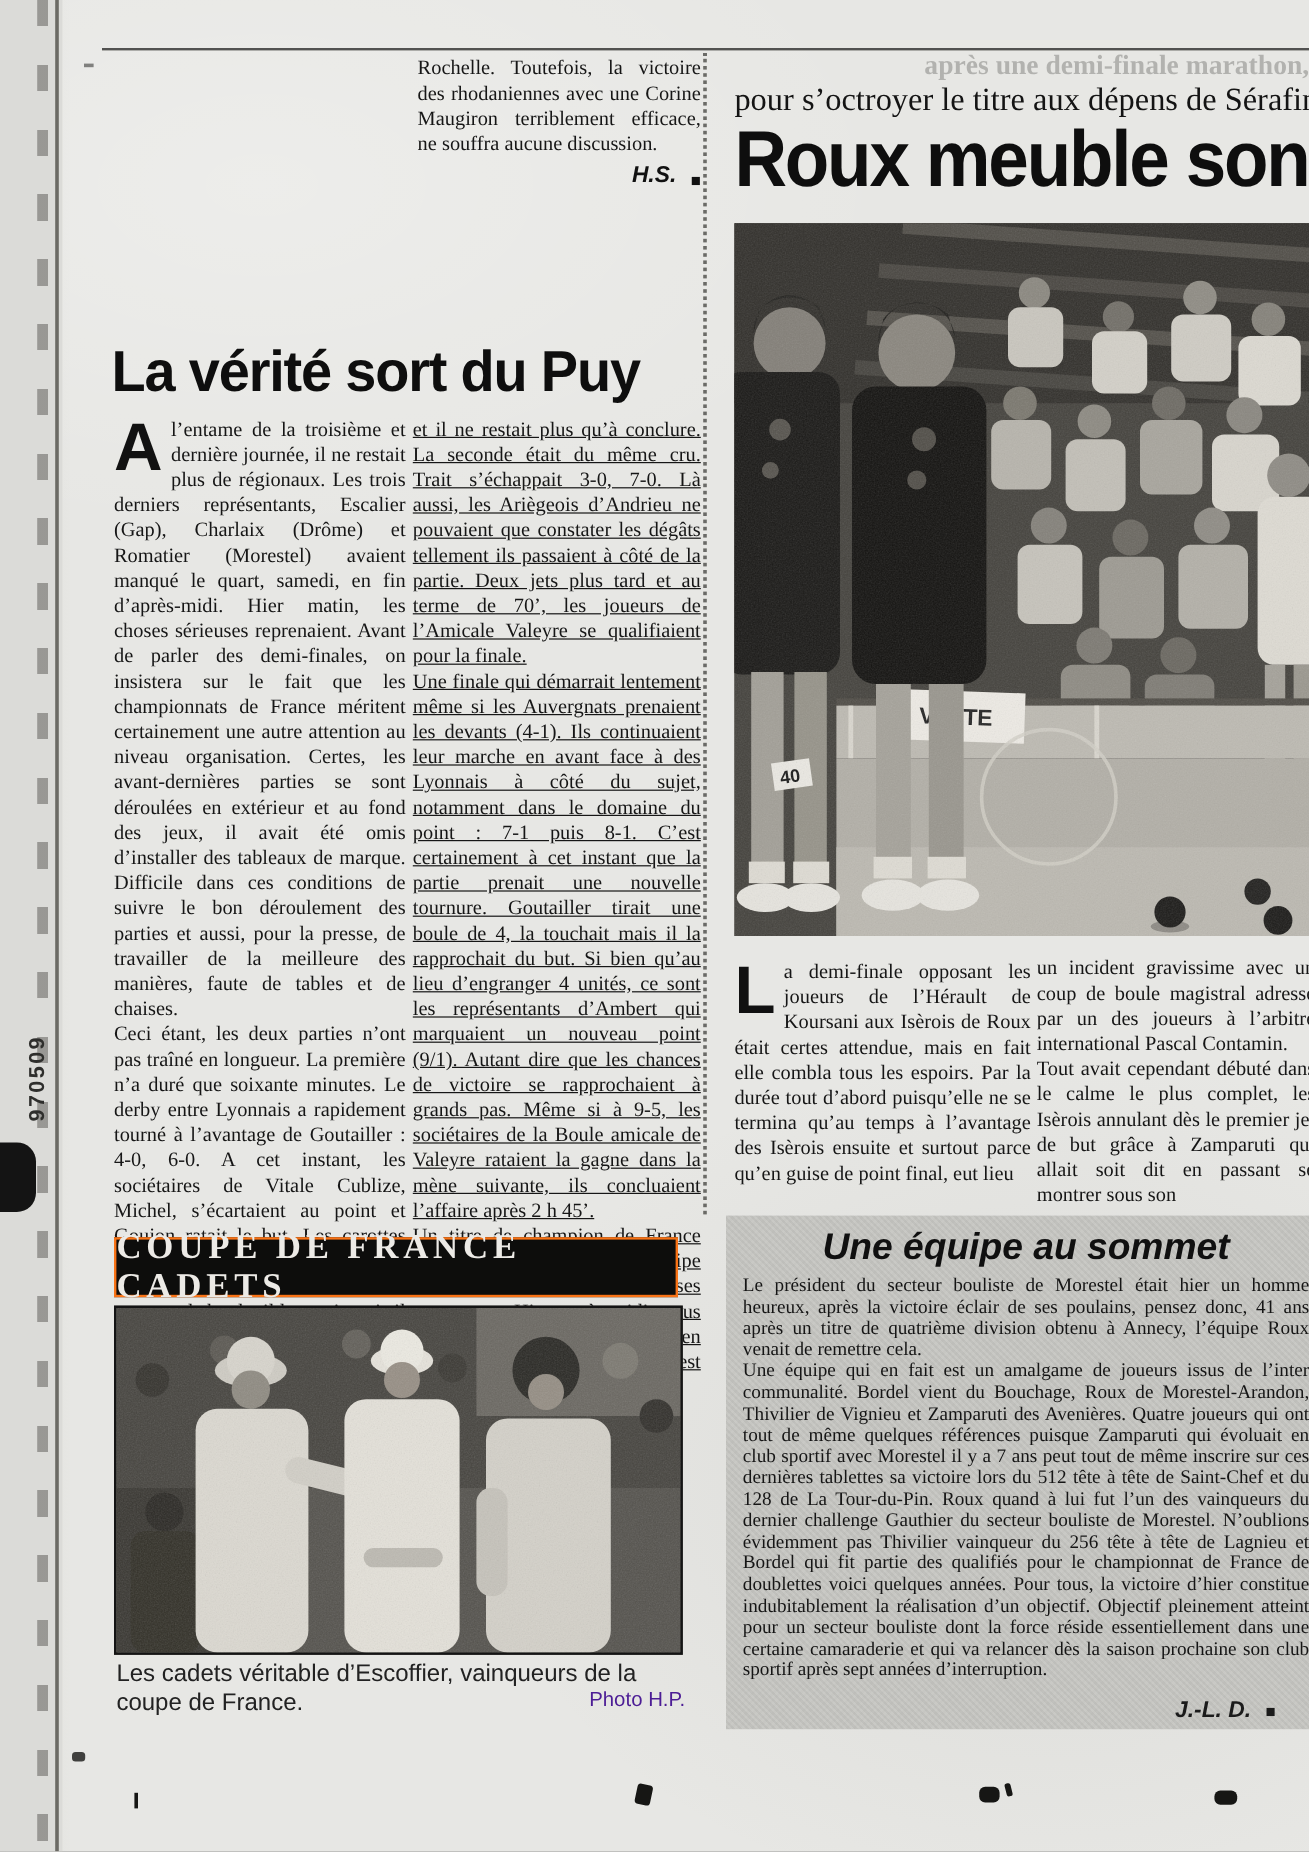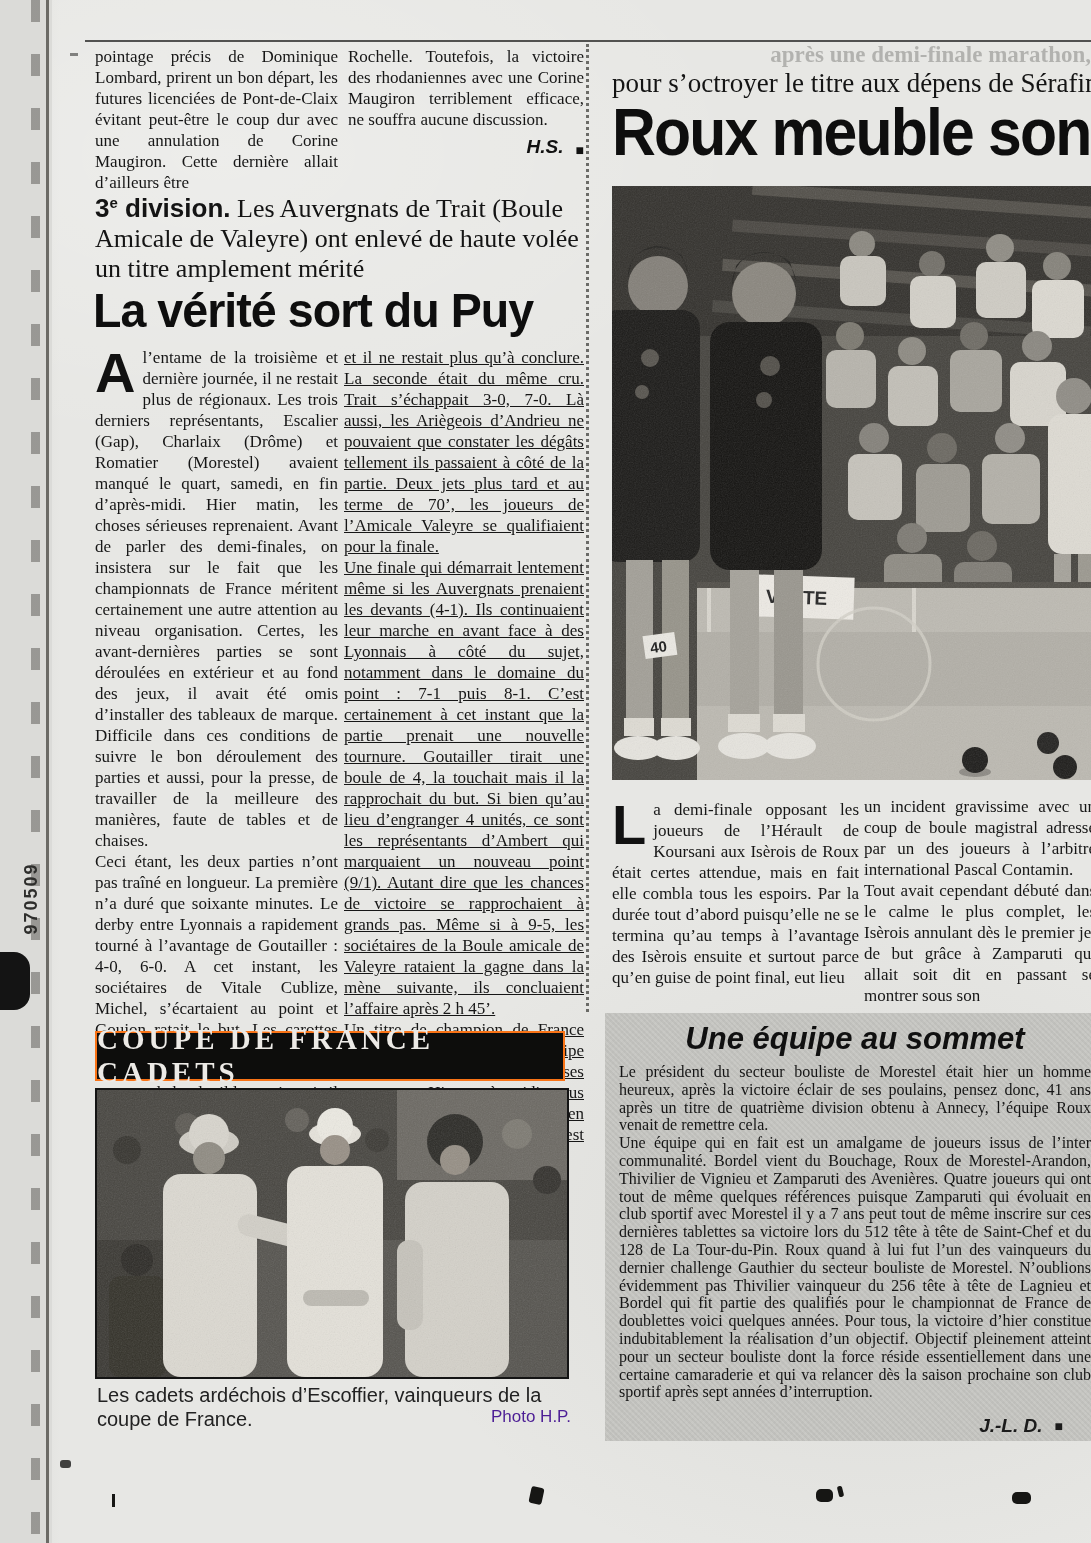--- a/index.html
+++ b/index.html
@@ -77,40 +77,34 @@
 
   <div class="abs edge-strip"></div>
   <div class="abs edge-dashes"></div>
   <div class="abs edge-line"></div>
   <div class="abs edge-tab"></div>
   <div class="abs scan-id">970509</div>
 
   <div class="abs top-rule"></div>
   <div class="abs col-divider"></div>
 
-  <div class="abs bodytxt tl-col1">
-    <p>pointage précis de Dominique Lombard, prirent un bon départ, les futures licenciées de Pont-de-Claix évitant peut-être le coup dur avec une annulation de Corine Maugiron. Cette dernière allait d’ailleurs être</p>
-  </div>
   <div class="abs bodytxt tl-col2">
     <p>Rochelle. Toutefois, la victoire des rhodaniennes avec une Corine Maugiron terriblement efficace, ne souffra aucune discussion.</p>
     <div class="sig">
       <span>H.S.</span>
       <span class="endmark">■</span>
     </div>
   </div>
 
   <div class="abs tr-block">
     <div class="tr-faded">après une demi-finale marathon,</div>
     <div class="tr-line">pour s’octroyer le titre aux dépens de Sérafin (</div>
     <div class="roux">Roux meuble son</div>
   </div>
 
-  <div class="abs kicker">
-    <span class="kbold">3</span><span class="ksup">e</span><span class="kbold"> division.</span><span> Les Auvergnats de Trait (Boule Amicale de Valeyre) ont enlevé de haute volée un titre amplement mérité</span>
-  </div>
   <div class="abs puy">La vérité sort du Puy</div>
 
   <div class="abs bodytxt body-col1">
     <span class="dropcap">A</span>
     <p>l’entame de la troisième et dernière journée, il ne restait plus de régionaux. Les trois derniers représentants, Escalier (Gap), Charlaix (Drôme) et Romatier (Morestel) avaient manqué le quart, samedi, en fin d’après-midi. Hier matin, les choses sérieuses reprenaient. Avant de parler des demi-finales, on insistera sur le fait que les championnats de France méritent certainement une autre attention au niveau organisation. Certes, les avant-dernières parties se sont déroulées en extérieur et au fond des jeux, il avait été omis d’installer des tableaux de marque. Difficile dans ces conditions de suivre le bon déroulement des parties et aussi, pour la presse, de travailler de la meilleure des manières, faute de tables et de chaises.</p>
     <p>Ceci étant, les deux parties n’ont pas traîné en longueur. La première n’a duré que soixante minutes. Le derby entre Lyonnais a rapidement tourné à l’avantage de Goutailler : 4-0, 6-0. A cet instant, les sociétaires de Vitale Cublize, Michel, s’écartaient au point et Goujon ratait le but. Les carottes semblaient cuites. Goutailler s’élançait au but pour la gagne. De sa seconde boule, il le tapait mais il ne se perdait pas. Toutefois, ils inscrivaient un point de plus et comme dans la mène suivante, ils scoraient encore (8-0), la cause était entendue</p>
   </div>
   <div class="abs bodytxt body-col2">
     <p>et il ne restait plus qu’à conclure. La seconde était du même cru. Trait s’échappait 3-0, 7-0. Là aussi, les Ariègeois d’Andrieu ne pouvaient que constater les dégâts tellement ils passaient à côté de la partie. Deux jets plus tard et au terme de 70’, les joueurs de l’Amicale Valeyre se qualifiaient pour la finale.</p>
     <p>Une finale qui démarrait lentement même si les Auvergnats prenaient les devants (4-1). Ils continuaient leur marche en avant face à des Lyonnais à côté du sujet, notamment dans le domaine du point : 7-1 puis 8-1. C’est certainement à cet instant que la partie prenait une nouvelle tournure. Goutailler tirait une boule de 4, la touchait mais il la rapprochait du but. Si bien qu’au lieu d’engranger 4 unités, ce sont les représentants d’Ambert qui marquaient un nouveau point (9/1). Autant dire que les chances de victoire se rapprochaient à grands pas. Même si à 9-5, les sociétaires de la Boule amicale de Valeyre rataient la gagne dans la mène suivante, ils concluaient l’affaire après 2 h 45’.</p>
@@ -285,21 +279,21 @@
       <g>
         <circle cx="358" cy="52" r="28" fill="#2b2a26"></circle>
         <circle cx="358" cy="70" r="15" fill="#958e84"></circle>
         <rect x="308" y="92" width="104" height="195" rx="18" fill="#d4d1c9"></rect>
         <rect x="300" y="150" width="26" height="90" rx="12" fill="#c6c3bb"></rect>
       </g>
       <rect width="470" height="287" filter="url(#grain)" opacity=".18"></rect>
     </svg>
   </div>
   <div class="abs caption">
-    <span>Les cadets ardéchois d’Escoffier, vainqueurs de la coupe de France.</span>
+    <span>Les cadets véritable d’Escoffier, vainqueurs de la coupe de France.</span>
     <span class="photo-credit">Photo H.P.</span>
   </div>
 
   <div class="speck" style="left:530px;top:1487px;width:13px;height:17px;border-radius:3px;transform:rotate(12deg)"></div>
   <div class="speck" style="left:816px;top:1489px;width:17px;height:13px;border-radius:5px"></div>
   <div class="speck" style="left:838px;top:1486px;width:5px;height:11px;border-radius:2px;transform:rotate(-14deg)"></div>
   <div class="speck" style="left:1012px;top:1492px;width:19px;height:12px;border-radius:5px"></div>
   <div class="speck" style="left:112px;top:1494px;width:3px;height:13px"></div>
   <div class="speck" style="left:60px;top:1460px;width:11px;height:8px;border-radius:3px;opacity:.8"></div>
   <div class="speck" style="left:70px;top:53px;width:8px;height:3px;opacity:.5"></div>

